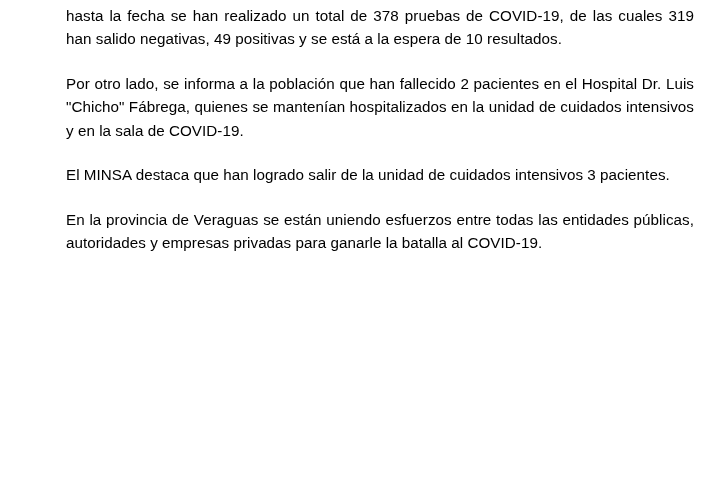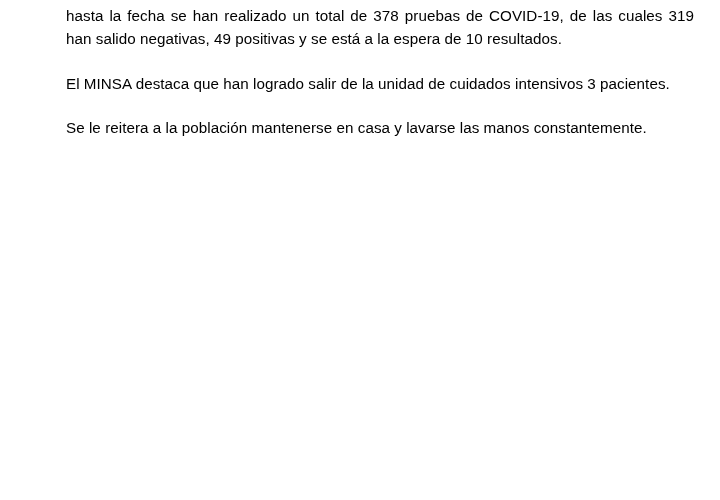--- a/index.html
+++ b/index.html
@@ -40,16 +40,17 @@
   .para:last-child {
     margin-bottom: 0;
   }
 </style>
 </head>
 <body>
 
 <div class="page">
   <div class="doc-body">
     <p class="para clipped-top">El Ministerio de Salud (MINSA), en la provincia de Veraguas informa a la población que hasta la fecha se han realizado un total de 378 pruebas de COVID-19, de las cuales 319 han salido negativas, 49 positivas y se está a la espera de 10 resultados.</p>
+    <p class="para">Por otro lado, se informa a la población que han fallecido 2 pacientes en el Hospital Dr. Luis "Chicho" Fábrega, quienes se mantenían hospitalizados en la unidad de cuidados intensivos y en la sala de COVID-19.</p>
     <p class="para">El MINSA destaca que han logrado salir de la unidad de cuidados intensivos 3 pacientes.</p>
-    <p class="para">Se le reitera a la población mantenerse en casa y lavarse las manos constantemente.</p>
+    <p class="para">En la provincia de Veraguas se están uniendo esfuerzos entre todas las entidades públicas, autoridades y empresas privadas para ganarle la batalla al COVID-19.</p>
   </div>
 </div>
 
 </body></html>

